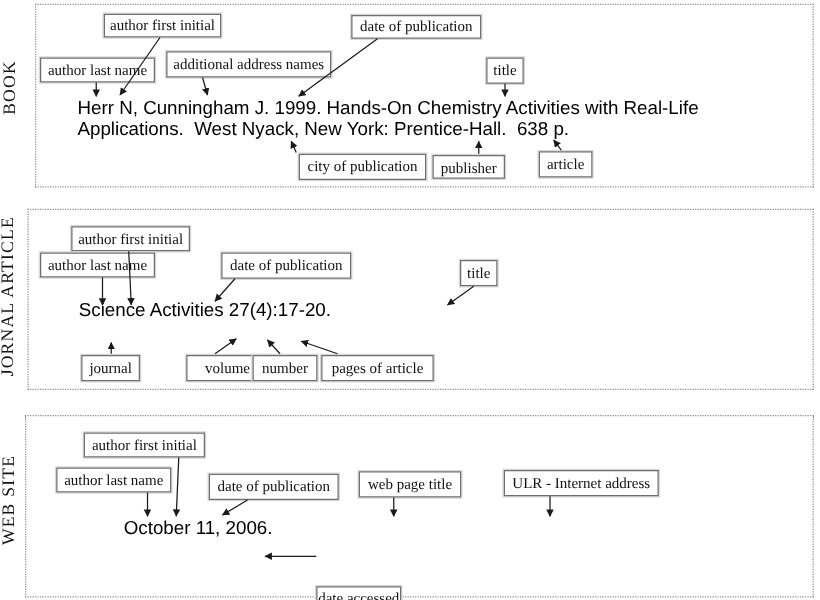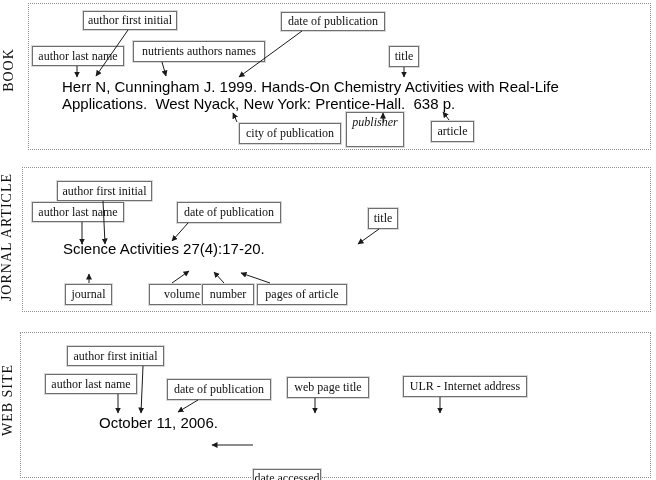--- a/index.html
+++ b/index.html
@@ -33,25 +33,25 @@
 <body>
 
 <div id="screen">
 
   <div>
     <div class="sect-rect" style="left:28px;top:3px;width:621px;height:145px;"></div>
     <div class="side-label" style="left:-26px;top:62px;width:70px;">BOOK</div>
 
     <div class="lbl-box" style="left:83px;top:11px;width:94px;height:19px;line-height:17px;">author first initial</div>
     <div class="lbl-box" style="left:32px;top:46px;width:92px;height:20px;line-height:18px;">author last name</div>
-    <div class="lbl-box" style="left:133px;top:41px;width:132px;height:21px;line-height:19px;">nutrients authors names</div>
+    <div class="lbl-box" style="left:133px;top:41px;width:132px;height:21px;line-height:19px;">additional address names</div>
     <div class="lbl-box" style="left:281px;top:12px;width:104px;height:19px;line-height:17px;">date of publication</div>
     <div class="lbl-box" style="left:389px;top:46px;width:30px;height:21px;line-height:19px;">title</div>
     <div class="lbl-box" style="left:222px;top:123px;width:102px;height:21px;line-height:19px;margin-left:17px;">city of publication</div>
-    <div class="lbl-box" style="left:346px;top:112px;width:58px;height:35px;line-height:18px;font-style:italic;">publisher</div>
+    <div class="lbl-box" style="left:346px;top:124px;width:58px;height:19px;line-height:18px;">publisher</div>
     <div class="lbl-box" style="left:431px;top:121px;width:43px;height:21px;line-height:19px;">article</div>
 
     <div class="cite" style="left:62px;top:78px;">
       <span>Herr N, Cunningham J. 1999. Hands-On Chemistry Activities with Real-Life</span>
       <span>Applications.  West Nyack, New York: Prentice-Hall.  638 p.</span>
     </div>
   </div>
 
   <div>
     <div class="sect-rect" style="left:22px;top:167px;width:627px;height:143px;"></div>

